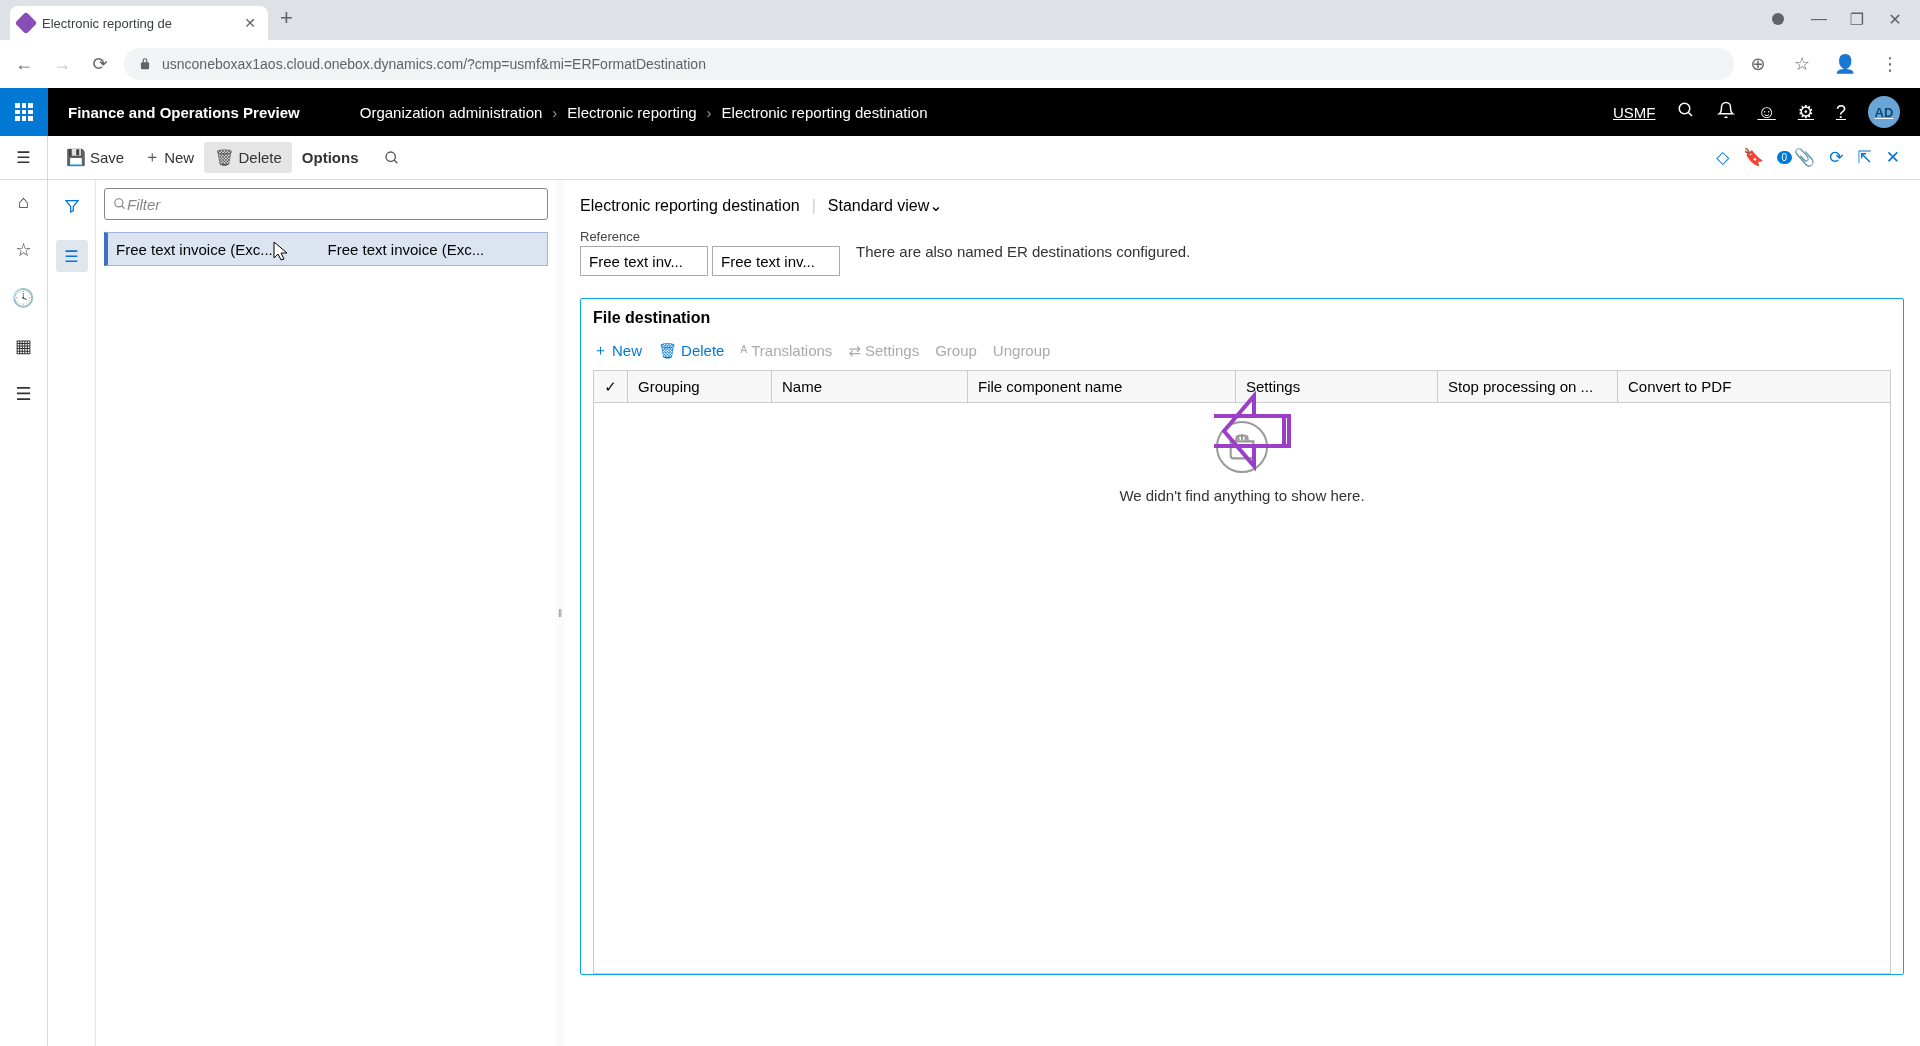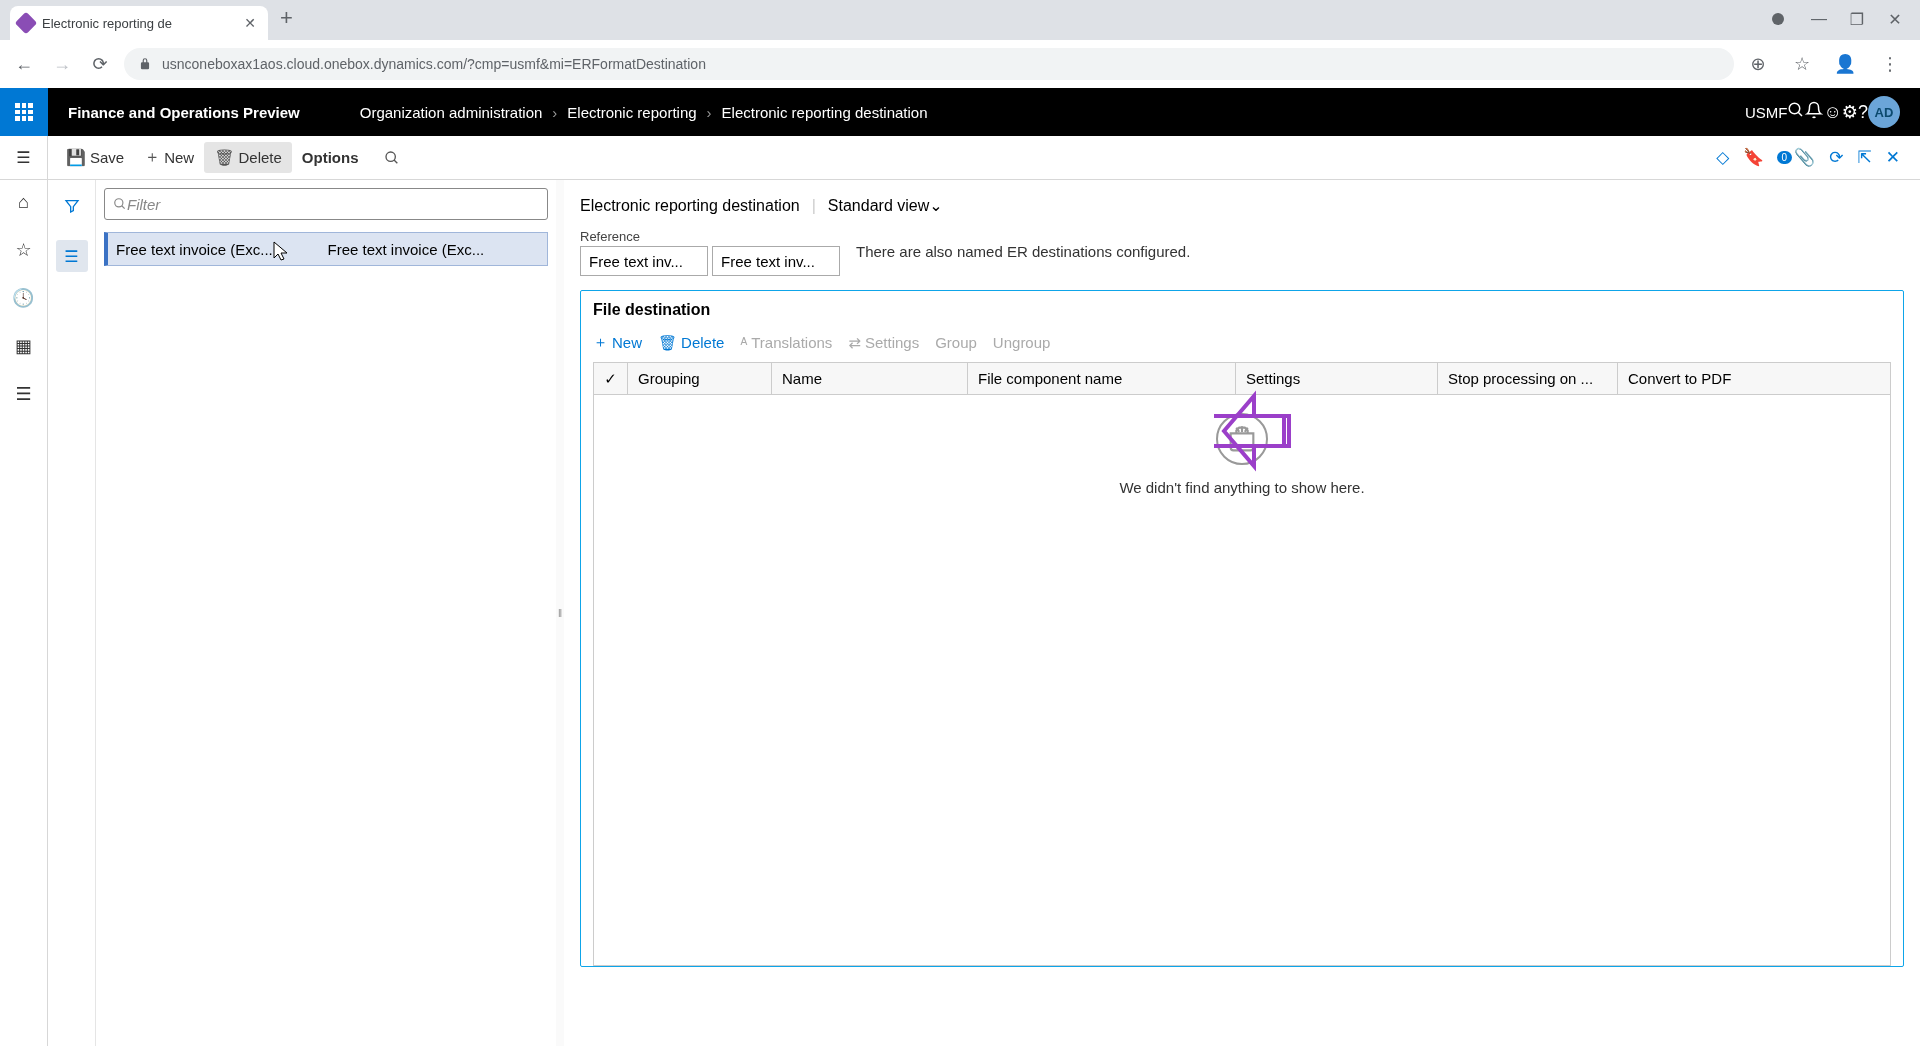--- a/index.html
+++ b/index.html
@@ -25,21 +25,21 @@
 
     
     .app-header { height: 48px; background: #000; color: #fff; display: flex; align-items: center; }
     .waffle { width: 48px; height: 48px; background: #0078d4; display: flex; align-items: center; justify-content: center; cursor: pointer; }
     .waffle-grid { width: 18px; height: 18px; display: grid; grid-template-columns: repeat(3,1fr); grid-template-rows: repeat(3,1fr); gap: 2px; }
     .waffle-grid span { background: #fff; }
     .app-title { font-size: 15px; font-weight: 600; padding: 0 20px; }
     .breadcrumb { display: flex; align-items: center; font-size: 15px; margin-left: 40px; }
     .bc-item { cursor: pointer; }
     .bc-sep { margin: 0 10px; color: #999; }
-    .header-right { margin-left: auto; display: flex; align-items: center; padding-right: 20px; }
+    .header-right { margin-left: auto; display: flex; align-items: center; gap: 22px; padding-right: 20px; text-decoration: underline; }
     .hdr-icon { cursor: pointer; font-size: 18px; }
     .user-badge { width: 32px; height: 32px; background: #6ba5d8; border-radius: 50%; display: flex; align-items: center; justify-content: center; font-size: 13px; font-weight: 600; color: #0c4a6e; }
 
     
     .toolbar-wrap { height: 44px; display: flex; border-bottom: 1px solid #d7d7d7; }
     .hamburger { width: 48px; display: flex; align-items: center; justify-content: center; border-right: 1px solid #d7d7d7; cursor: pointer; color: #333; }
     .toolbar { flex: 1; display: flex; align-items: center; padding: 0 8px; }
     .tb-btn { display: flex; align-items: center; gap: 4px; padding: 6px 10px; font-size: 15px; color: #333; cursor: pointer; border-radius: 3px; }
     .tb-btn.hover { background: #e5e5e5; }
     .tb-icon { font-size: 16px; color: #555; }
@@ -67,21 +67,21 @@
     .list-col2 { flex: 1; overflow: hidden; white-space: nowrap; text-overflow: ellipsis; }
 
     .splitter { width: 8px; background: #fafafa; display: flex; align-items: center; justify-content: center; cursor: col-resize; }
     .splitter-handle { color: #888; font-size: 10px; }
 
     .detail { flex: 1; padding: 10px 16px 0 16px; overflow-y: auto; }
     .detail-header { display: flex; align-items: center; gap: 12px; font-size: 16px; padding: 6px 0 14px 0; }
     .view-selector { display: flex; align-items: center; cursor: pointer; }
     .detail-sep { color: #ccc; }
 
-    .ref-section { display: flex; align-items: flex-end; gap: 8px; margin-bottom: 14px; }
+    .ref-section { display: flex; align-items: flex-end; gap: 8px; margin-bottom: 22px; }
     .ref-field { display: flex; flex-direction: column; }
     .ref-label { font-size: 13px; color: #444; margin-bottom: 2px; }
     .ref-input { width: 128px; height: 30px; border: 1px solid #aaa; padding: 0 8px; font-size: 15px; background: #fff; overflow: hidden; white-space: nowrap; text-overflow: ellipsis; display: flex; align-items: center; }
     .ref-note { font-size: 15px; color: #333; margin-left: 8px; align-self: center; margin-bottom: 2px; }
 
     .arrow-annotation { position: absolute; left: 1214px; top: 356px; pointer-events: none; }
 
     .file-dest { border: 1px solid #0ea5e9; border-radius: 2px; }
     .section-title { font-size: 16px; font-weight: 600; padding: 10px 12px; }
     .grid-toolbar { display: flex; align-items: center; gap: 16px; padding: 4px 12px 10px 12px; font-size: 15px; }

